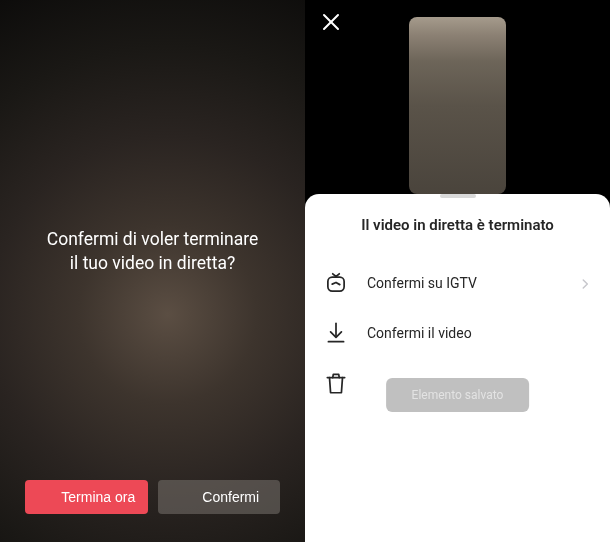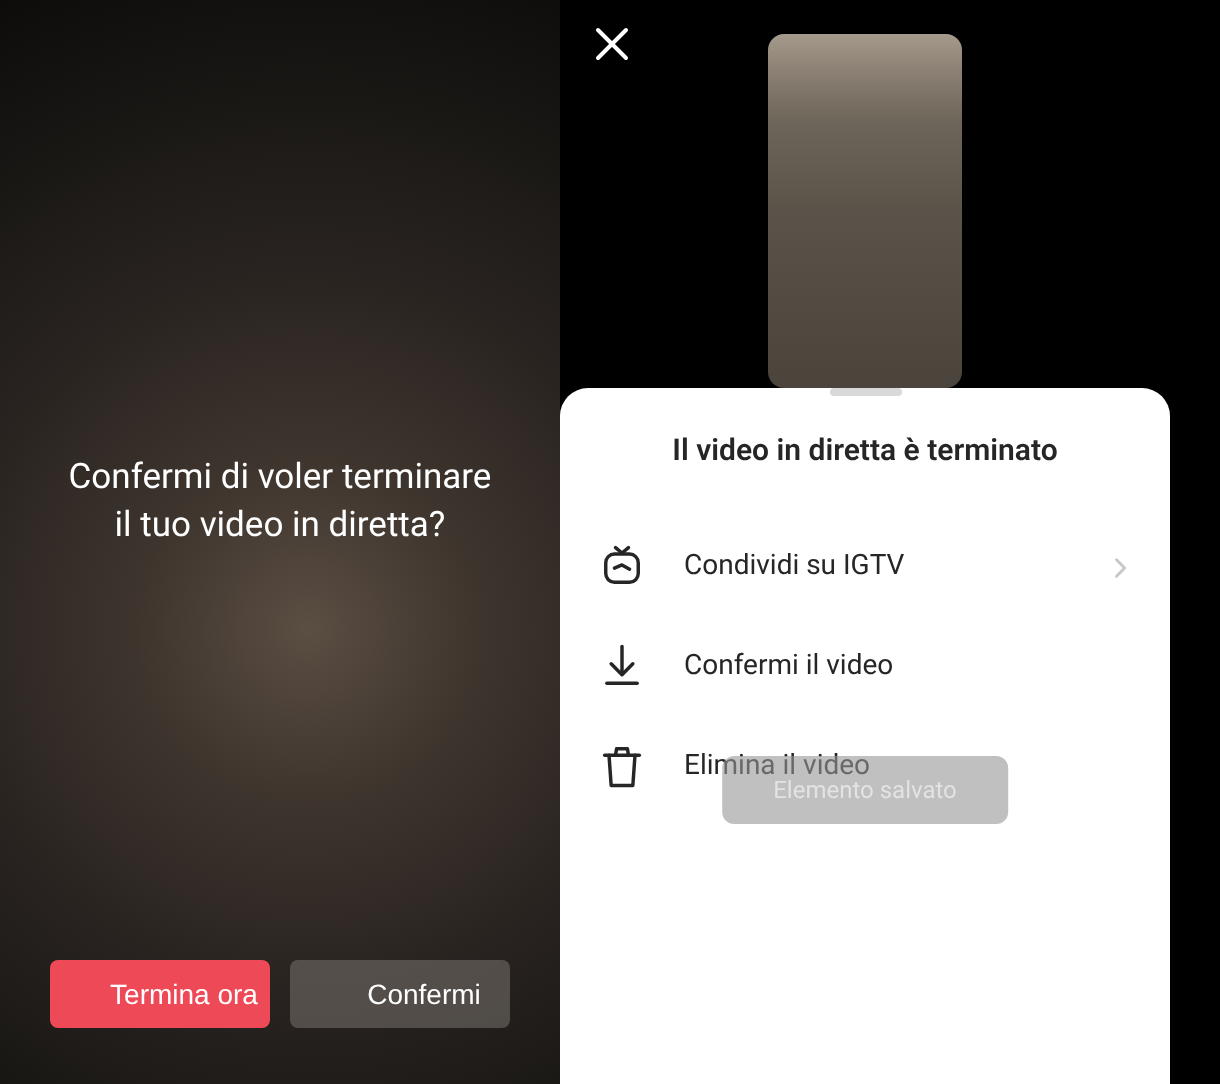--- a/index.html
+++ b/index.html
@@ -6,21 +6,21 @@
     body {
       width: 610px;
       height: 542px;
       display: flex;
       font-family: -apple-system, BlinkMacSystemFont, "Segoe UI", Roboto, Helvetica, Arial, sans-serif;
       overflow: hidden;
       background: #000;
     }
     
     .left-panel {
-      width: 280px;
+      width: 305px;
       height: 542px;
       position: relative;
       background: radial-gradient(circle at 55% 58%, #5b4e43 0%, #3d342d 25%, #2a2421 50%, #1a1815 75%, #0d0c0b 100%);
       display: flex;
       flex-direction: column;
       align-items: center;
     }
     .confirm-text {
       position: absolute;
       top: 228px;
@@ -184,21 +184,21 @@
     <div class="sheet-title">Il video in diretta è terminato</div>
 
     <div class="sheet-item">
       <span class="sheet-icon">
         <svg viewBox="0 0 24 24" fill="none" stroke="currentColor" stroke-width="1.6">
           <rect x="4.5" y="6.5" width="15" height="13" rx="4"></rect>
           <path d="M9 3.5 L12 6 L15 3.5" stroke-linecap="round" stroke-linejoin="round"></path>
           <path d="M8.5 13 L12 11.5 L15.5 13.5" stroke-linecap="round" stroke-linejoin="round"></path>
         </svg>
       </span>
-      <span class="sheet-label">Condividi su IGTV</span>
+      <span class="sheet-label">Confermi su IGTV</span>
       <span class="chevron">
         <svg viewBox="0 0 24 24" fill="none" stroke="currentColor" stroke-width="2.5" stroke-linecap="round" stroke-linejoin="round">
           <polyline points="9 5 16 12 9 19"></polyline>
         </svg>
       </span>
     </div>
 
     <div class="sheet-item">
       <span class="sheet-icon">
         <svg viewBox="0 0 24 24" fill="none" stroke="currentColor" stroke-width="1.6" stroke-linecap="round" stroke-linejoin="round">
@@ -211,18 +211,17 @@
     </div>
 
     <div class="sheet-item">
       <span class="sheet-icon">
         <svg viewBox="0 0 24 24" fill="none" stroke="currentColor" stroke-width="1.6" stroke-linecap="round" stroke-linejoin="round">
           <path d="M6 7 L7 21 L17 21 L18 7"></path>
           <line x1="4" y1="7" x2="20" y2="7"></line>
           <path d="M9 7 L9.5 4 L14.5 4 L15 7"></path>
         </svg>
       </span>
-      <span class="sheet-label">Elimina il video</span>
     </div>
   </div>
 
   <div class="toast">Elemento salvato</div>
 </div>
 
 </body></html>

